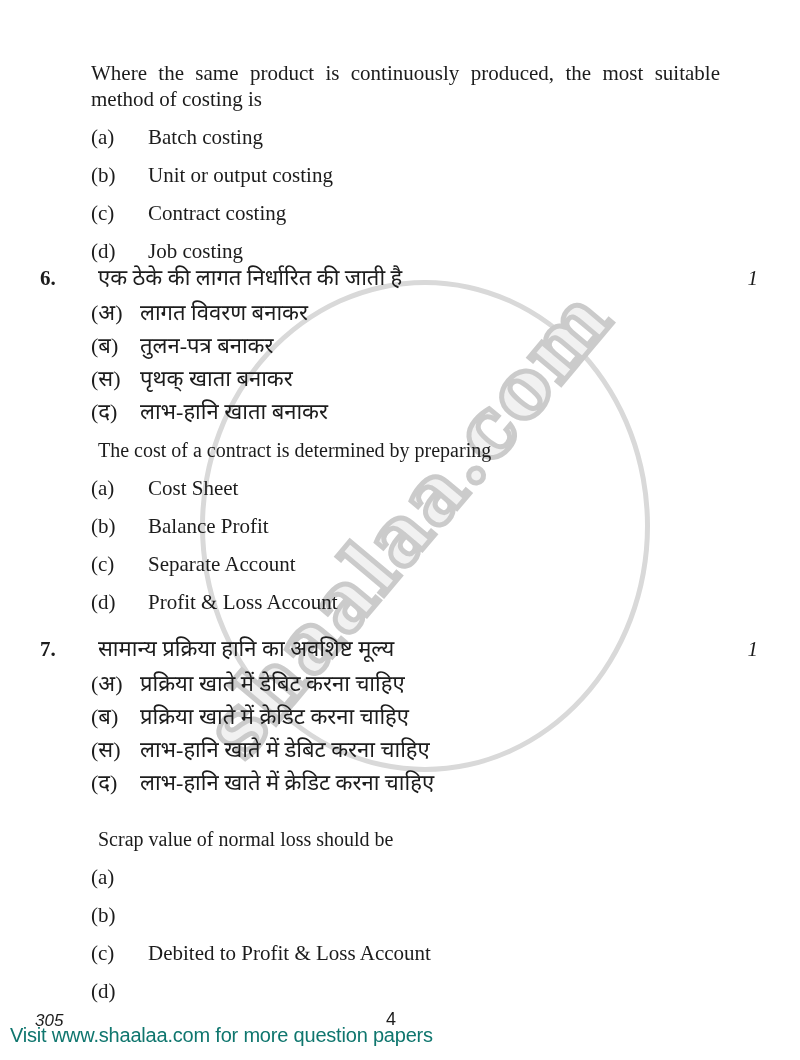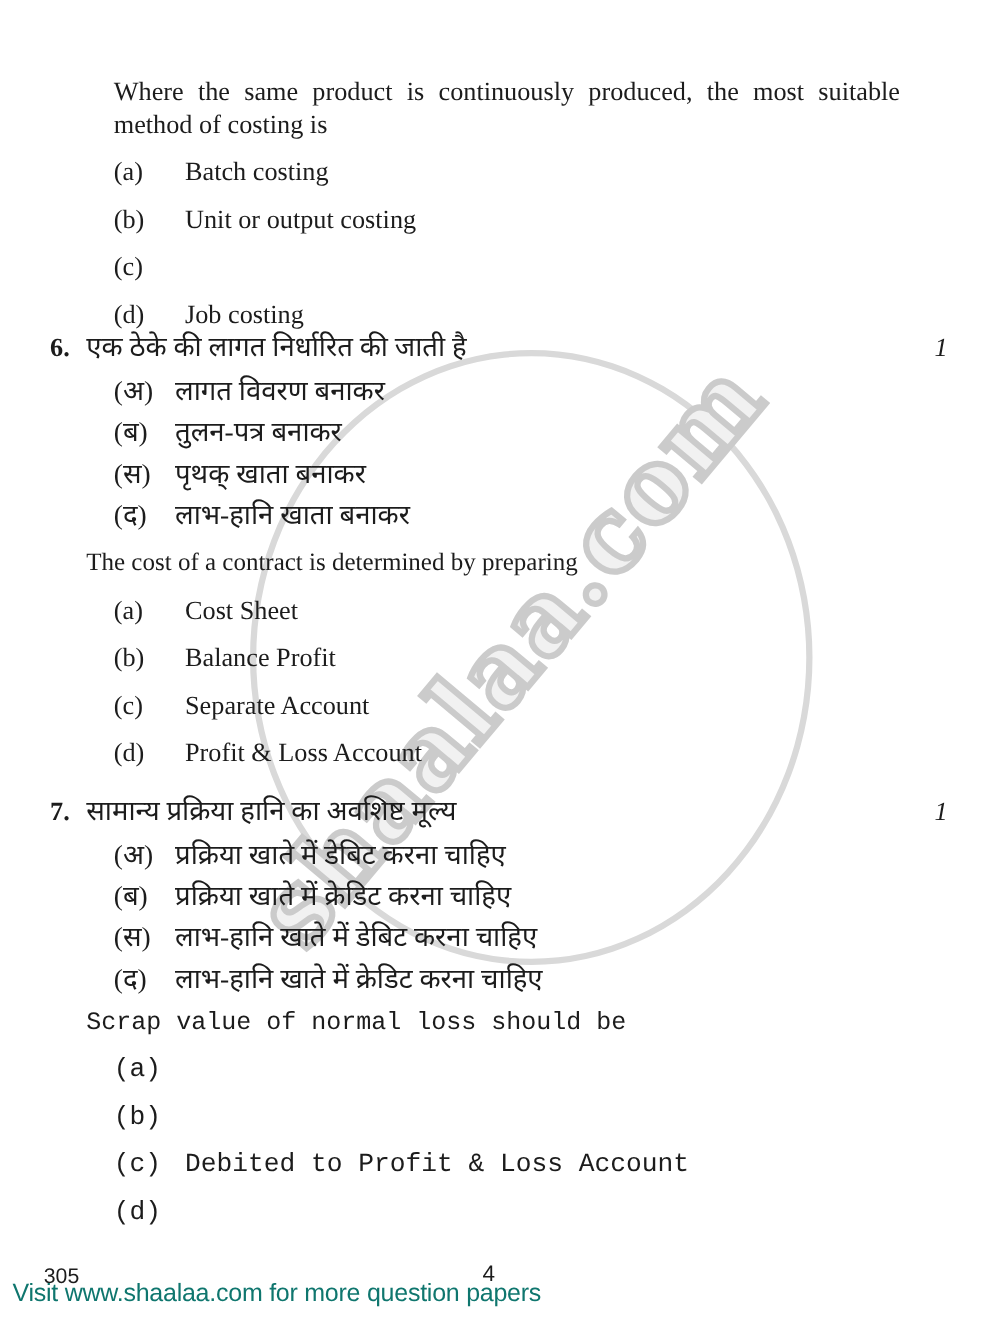--- a/index.html
+++ b/index.html
@@ -33,39 +33,39 @@
   }
   
   .block{position:absolute;left:40px;width:720px;}
   .stem-row{position:relative;font-size:20px;line-height:26px;}
   .stem-row.hi{font-size:22px;line-height:30px;margin-bottom:5px;}
   .stem-row.en{margin-bottom:12px;}
   .qnum{
     position:absolute;left:0;top:0;
     font-weight:bold;font-size:21px;
   }
-  .stem-text{display:block;margin-left:29px;}
+  .stem-text{display:block;margin-left:58px;}
   .marks{
     position:absolute;right:2px;top:0;
     font-style:italic;font-size:21px;
   }
   .intro-stem{
     font-size:21px;line-height:26px;
     text-align:justify;
     width:629px;margin:0 0 12px 51px;
   }
   .opt-row{display:flex;margin-left:51px;font-size:21px;line-height:26px;margin-bottom:12px;}
   .opt-row .lbl{width:57px;flex:0 0 57px;}
   .opt-row.hi{font-size:22px;line-height:30px;margin-bottom:3px;}
   .opt-row.hi .lbl{width:49px;flex:0 0 49px;}
   
   .footer-code{
     position:absolute;left:35px;top:1012px;
     font-family:"Liberation Sans", sans-serif;
-    font-size:17px;line-height:18px;
+    font-size:17px;line-height:18px;font-style:italic;
   }
   .footer-page{
     position:absolute;left:386px;top:1010px;
     font-family:"Liberation Sans", sans-serif;
     font-size:18px;line-height:19px;
   }
   .footer-visit{
     position:absolute;left:10px;top:1023px;
     font-family:"Liberation Sans", sans-serif;
     font-size:20px;line-height:24px;
@@ -86,20 +86,21 @@
     <div class="opt-row">
       <span class="lbl">(a)</span>
       <span>Batch costing</span>
     </div>
     <div class="opt-row">
       <span class="lbl">(b)</span>
       <span>Unit or output costing</span>
     </div>
     <div class="opt-row">
       <span class="lbl">(c)</span>
+      <span>Contract costing</span>
     </div>
     <div class="opt-row">
       <span class="lbl">(d)</span>
       <span>Job costing</span>
     </div>
   </div>
 
   <div class="block" style="top:263px;">
     <div class="stem-row hi">
       <span class="qnum">6.</span>
@@ -163,21 +164,21 @@
     <div class="opt-row hi">
       <span class="lbl">(स)</span>
       <span>लाभ-हानि खाते में डेबिट करना चाहिए</span>
     </div>
     <div class="opt-row hi">
       <span class="lbl">(द)</span>
       <span>लाभ-हानि खाते में क्रेडिट करना चाहिए</span>
     </div>
   </div>
 
-  <div class="block" style="top:806px;font-family:Liberation Mono, monospace;">
+  <div class="block" style="top:826px;">
     <div class="stem-row en">
       <span class="stem-text">Scrap value of normal loss should be</span>
     </div>
     <div class="opt-row">
       <span class="lbl">(a)</span>
     </div>
     <div class="opt-row">
       <span class="lbl">(b)</span>
     </div>
     <div class="opt-row">

